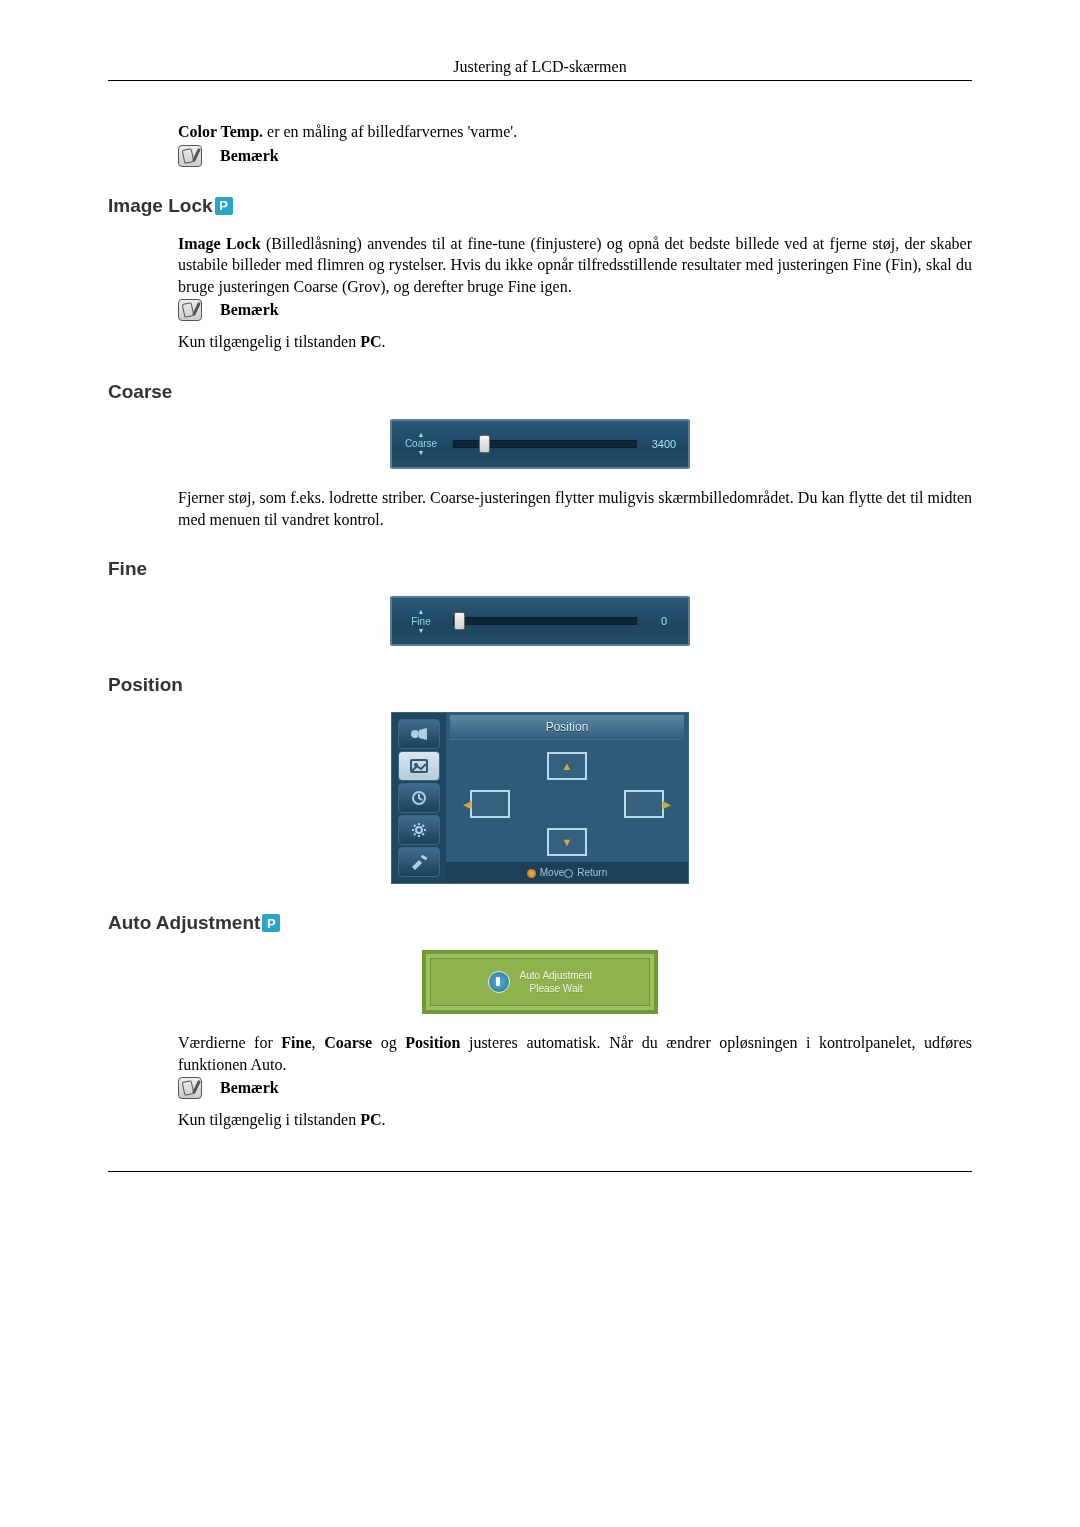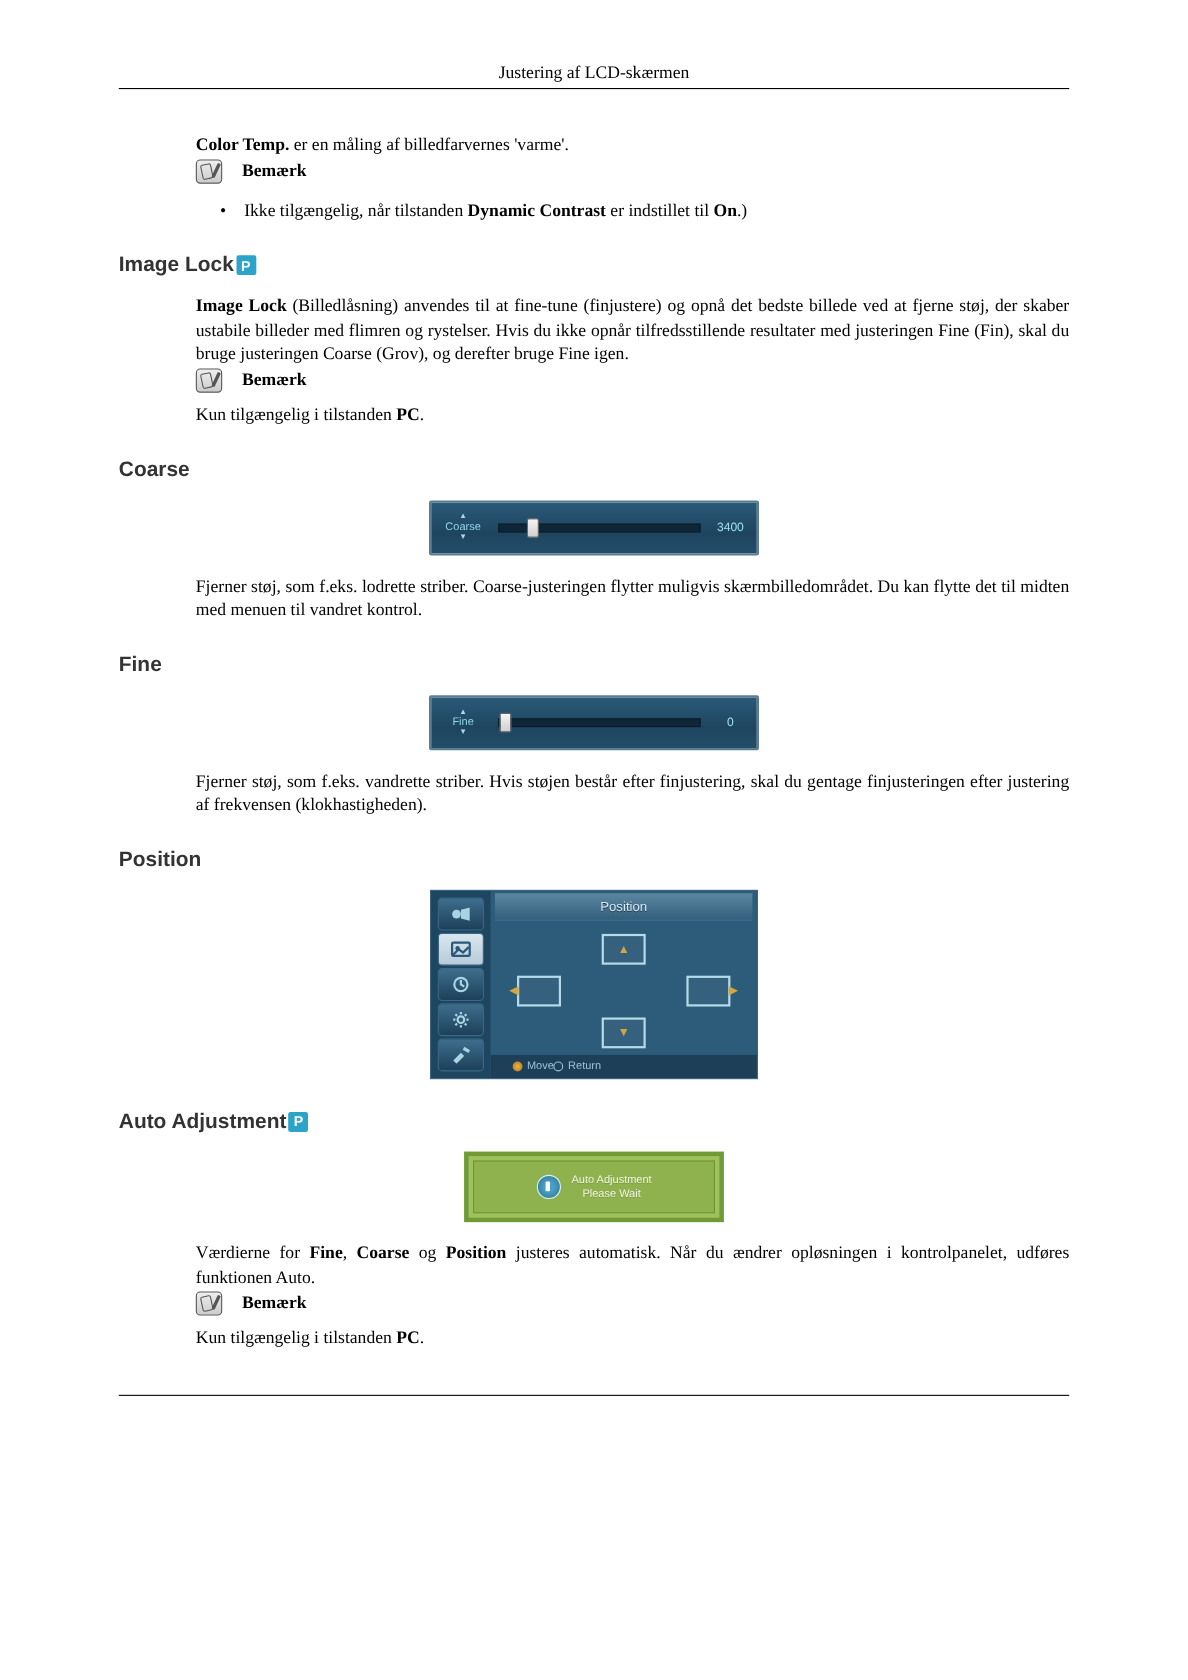--- a/index.html
+++ b/index.html
@@ -228,21 +228,21 @@
   .pos-box .arr {
     color:#d5a63e;
     font-size:11px;
   }
   .pos-footer {
     background:#1d3f57;
     color:#99c5da;
     font-family: Arial, sans-serif;
     font-size:10px;
     display:flex;
-    justify-content:flex-start;
+    justify-content:center;
     padding:5px 20px;
   }
   .pos-footer span::before {
     content:"";
     display:inline-block;
     width:9px;height:9px;
     margin-right:4px;
     vertical-align:middle;
   }
   .pos-footer .mv::before { background: radial-gradient(#f0b442,#a97416); border-radius:50%;}
@@ -300,23 +300,20 @@
   <div class="header-line">Justering af LCD-skærmen</div>
 
   <div class="body-block">
     <span class="b">Color Temp.</span><span> er en måling af billedfarvernes 'varme'.</span>
   </div>
   <div class="note-row">
     <span class="note-icon"></span>
     <span class="note-label">Bemærk</span>
   </div>
   <ul class="bullets">
-    <li>
-      <span>Ikke tilgængelig, når tilstanden </span><span class="b">Dynamic Contrast</span><span> er indstillet til </span><span class="b">On</span><span>.)</span>
-    </li>
   </ul>
 
   <div class="section-title">
     <span>Image Lock</span>
     <span class="p-badge">P</span>
   </div>
   <div class="body-block">
     <span class="b">Image Lock</span><span> (Billedlåsning) anvendes til at fine-tune (finjustere) og opnå det bedste billede ved at fjerne støj, der skaber ustabile billeder med flimren og rystelser. Hvis du ikke opnår tilfredsstillende resultater med justeringen Fine (Fin), skal du bruge justeringen Coarse (Grov), og derefter bruge Fine igen.</span>
   </div>
   <div class="note-row">
@@ -358,21 +355,20 @@
         <span class="tri">▼</span>
       </div>
       <div class="slider-track-wrap">
         <div class="slider-track">
             <div class="slider-thumb" id="fineThumb" style="left: 0%;"></div>
           </div>
       </div>
       <div class="slider-value">0</div>
     </div>
   </div>
-  <div class="body-block" style="margin-bottom:22px;">Fjerner støj, som f.eks. vandrette striber. Hvis støjen består efter finjustering, skal du gentage finjusteringen efter justering af frekvensen (klokhastigheden).</div>
 
   <div class="section-title">
     <span>Position</span>
   </div>
   <div class="position-panel">
     <div class="pos-side">
       <div class="cell">
           <svg class="glyph" viewBox="0 0 20 16">
             <circle cx="6" cy="8" r="4" fill="#a9d3e4"></circle>
             <path d="M10 4 L18 2 L18 14 L10 12 Z" fill="#a9d3e4"></path>

